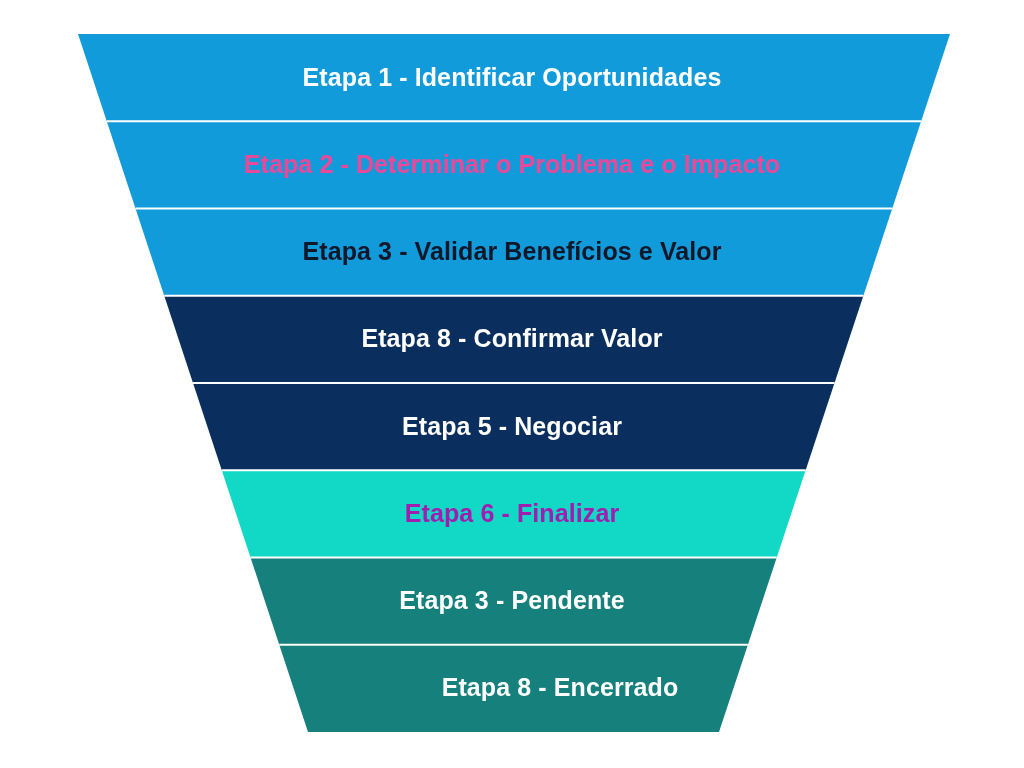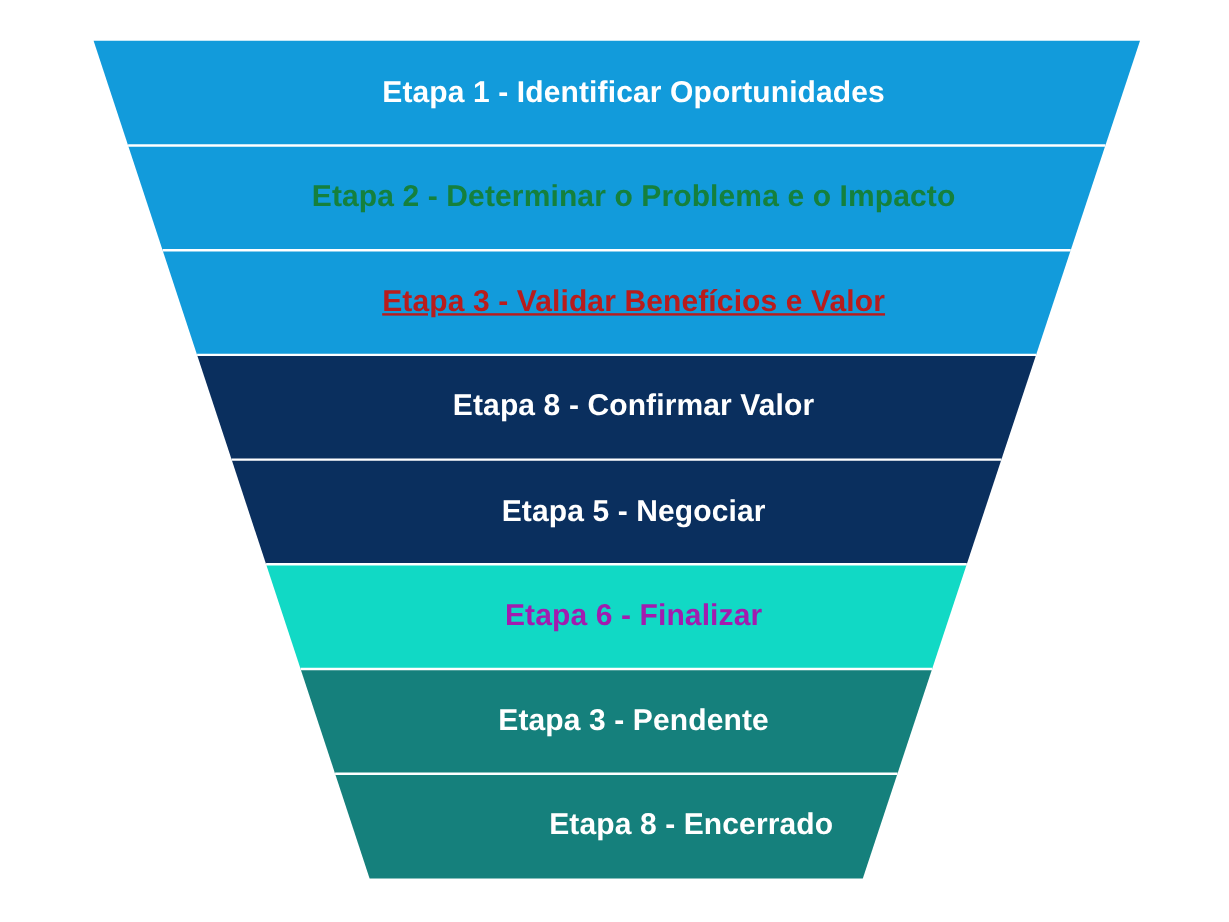--- a/index.html
+++ b/index.html
@@ -28,21 +28,21 @@
     top: 0;
     left: 0;
     width: 1024px;
     height: 768px;
     display: block;
   }
 
   #funnel-labels {
     position: absolute;
     top: 0;
-    left: 16px;
+    left: 0;
     width: 912px;
     height: 768px;
     pointer-events: none;
   }
 
   .funnel-stage-label {
     position: absolute;
     left: 0;
     width: 1024px;
     text-align: center;
@@ -77,22 +77,22 @@
         <line x1="164.25" y1="295.75" x2="863.375" y2="295.75" stroke="#FFFFFF" stroke-width="2"></line>
         <line x1="193" y1="383" x2="834.5" y2="383" stroke="#FFFFFF" stroke-width="2"></line>
         <line x1="221.75" y1="470.25" x2="805.625" y2="470.25" stroke="#FFFFFF" stroke-width="2"></line>
         <line x1="250.5" y1="557.5" x2="776.75" y2="557.5" stroke="#FFFFFF" stroke-width="2"></line>
         <line x1="279.25" y1="644.75" x2="747.875" y2="644.75" stroke="#FFFFFF" stroke-width="2"></line>
       </g>
   </svg>
 
   <div id="funnel-labels">
       <div class="funnel-stage-label" style="top: 64.625px; color: rgb(255, 255, 255);">Etapa 1 - Identificar Oportunidades</div>
-      <div class="funnel-stage-label" style="top: 151.875px; color: #15803d;">Etapa 2 - Determinar o Problema e o Impacto</div>
-      <div class="funnel-stage-label" style="top: 239.125px; color: #b91c1c; text-decoration: underline;">Etapa 3 - Validar Benefícios e Valor</div>
+      <div class="funnel-stage-label" style="top: 151.875px; color: #ec4899;">Etapa 2 - Determinar o Problema e o Impacto</div>
+      <div class="funnel-stage-label" style="top: 239.125px; color: #0f172a;">Etapa 3 - Validar Benefícios e Valor</div>
       <div class="funnel-stage-label" style="top: 326.375px; color: rgb(255, 255, 255);">Etapa 8 - Confirmar Valor</div>
       <div class="funnel-stage-label" style="top: 413.625px; color: rgb(255, 255, 255);">Etapa 5 - Negociar</div>
       <div class="funnel-stage-label" style="top: 500.875px; color: #a21caf;">Etapa 6 - Finalizar</div>
       <div class="funnel-stage-label" style="top: 588.125px; color: rgb(255, 255, 255);">Etapa 3 - Pendente</div>
       <div class="funnel-stage-label" style="top: 675.375px; color: rgb(255, 255, 255); padding-left: 48px;">Etapa 8 - Encerrado</div>
     </div>
 
 </div>
 
 </body></html>

